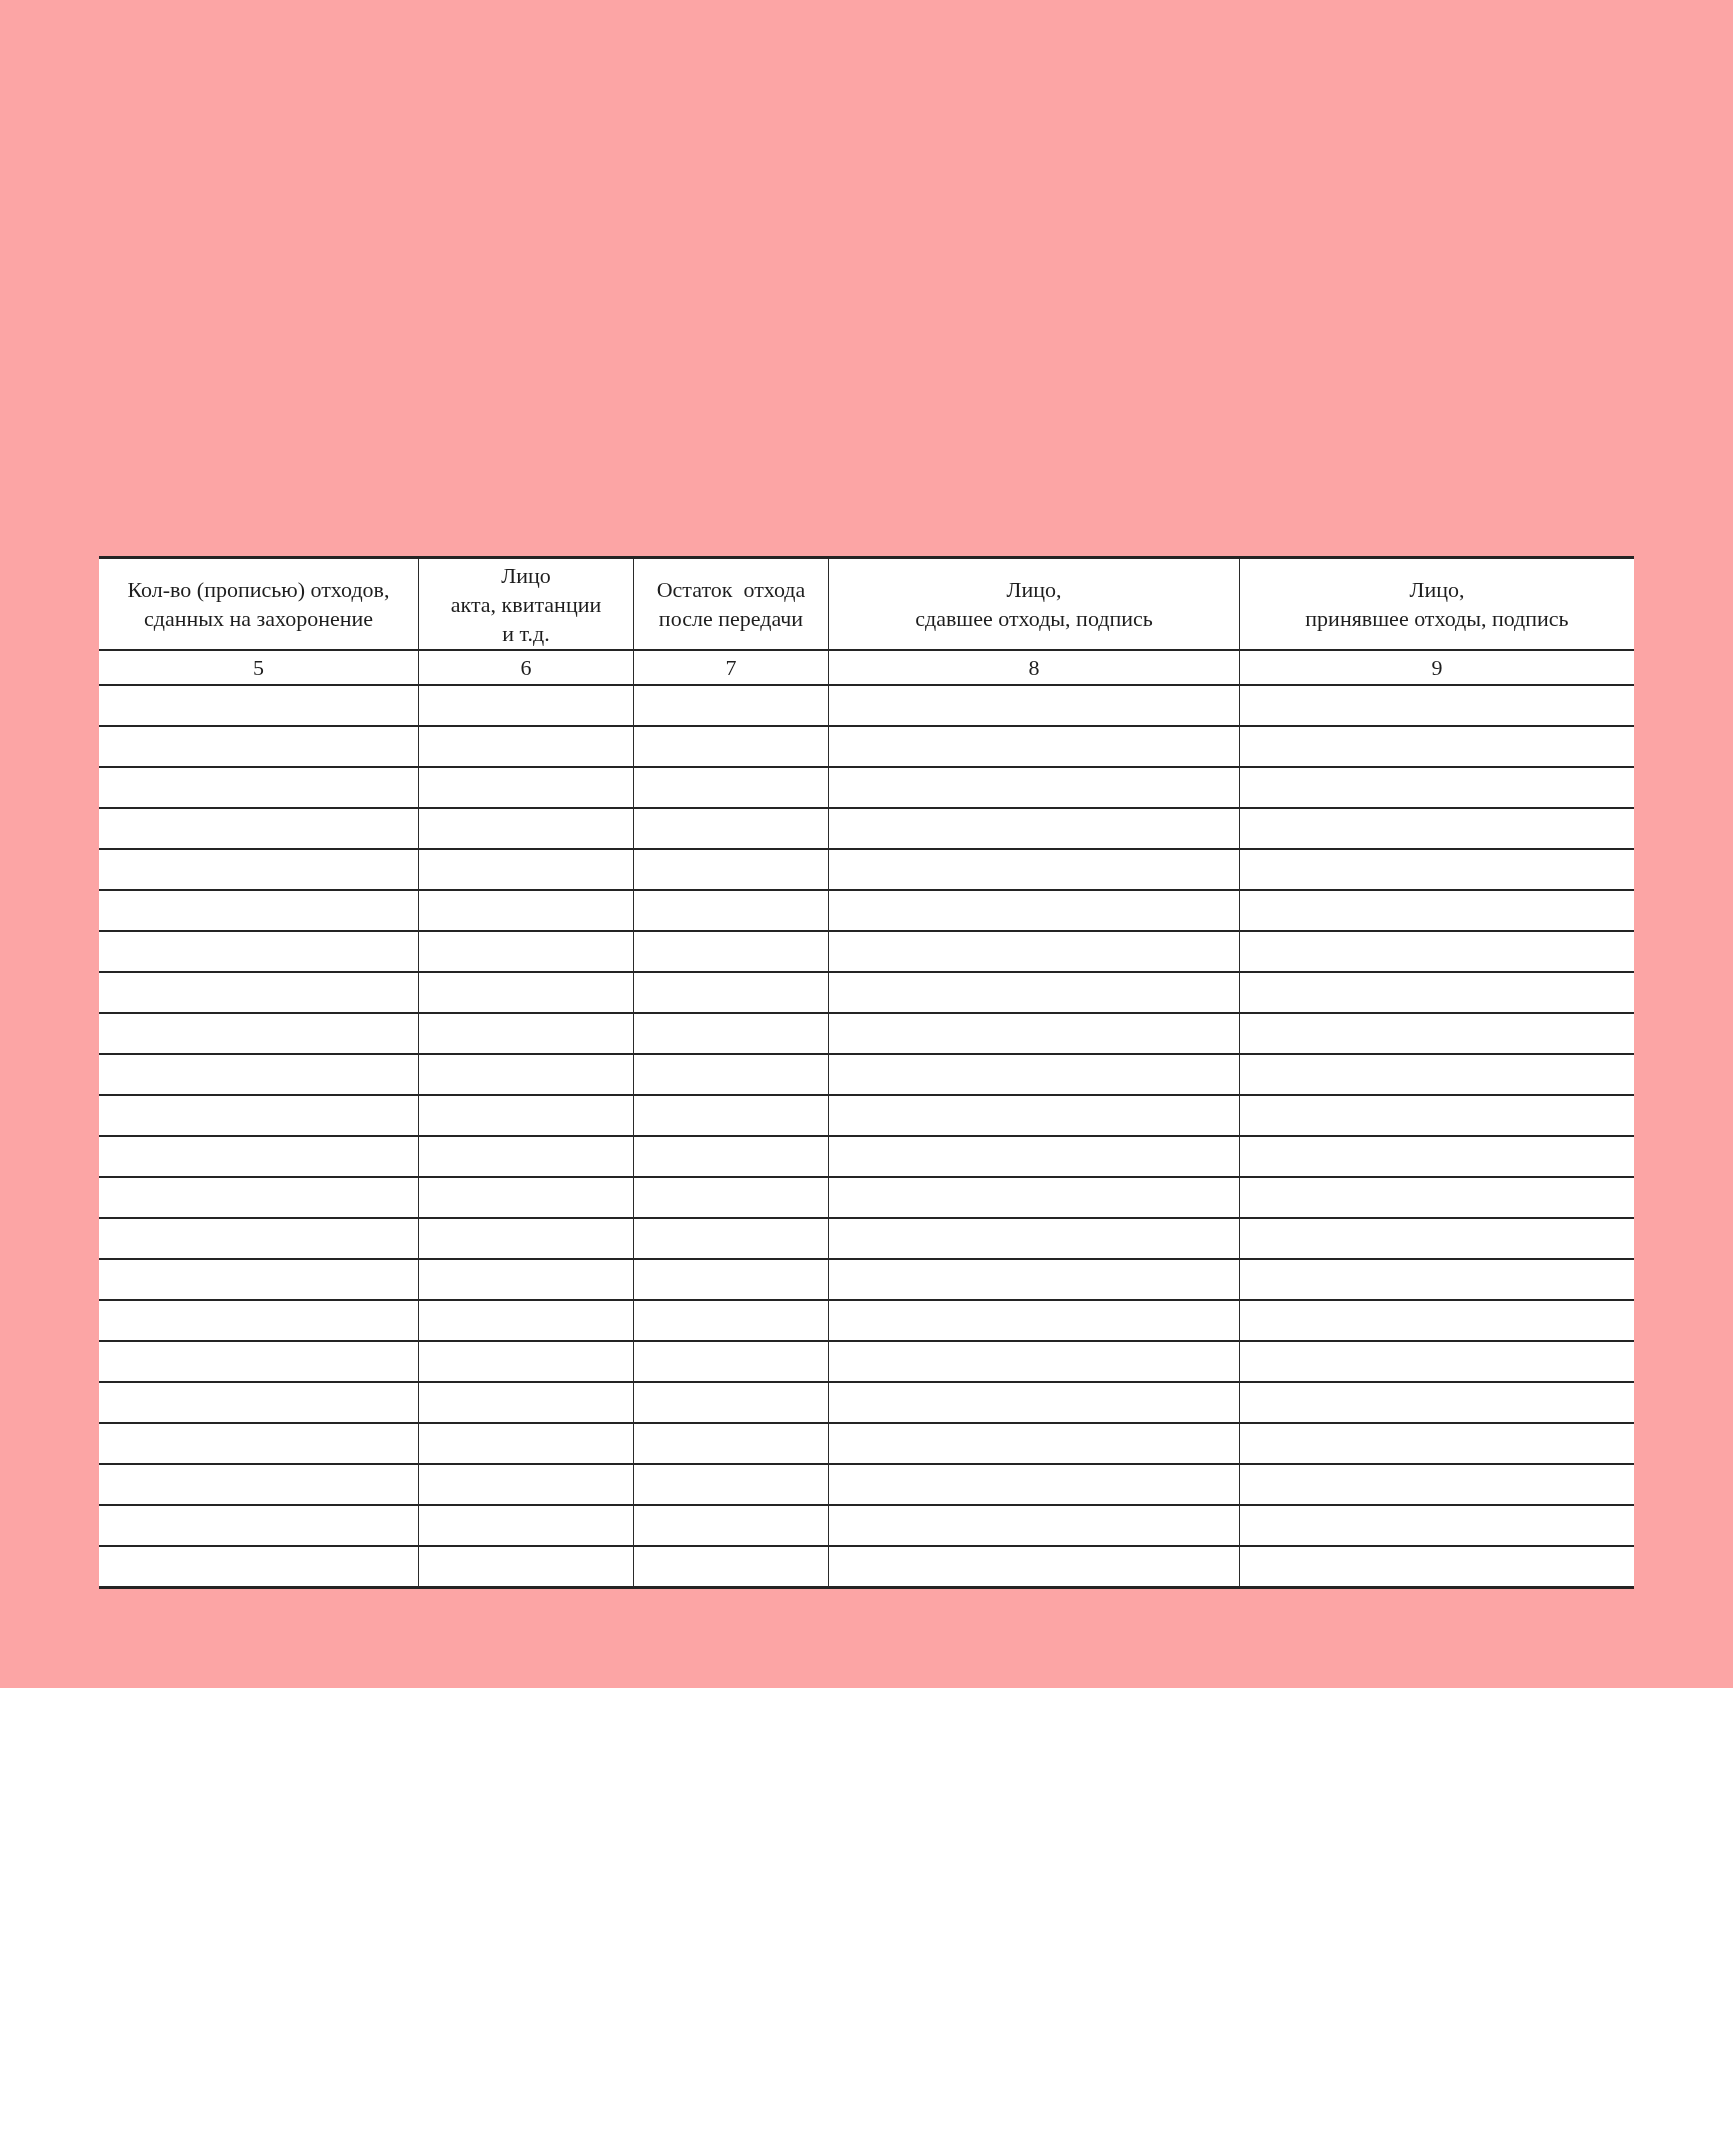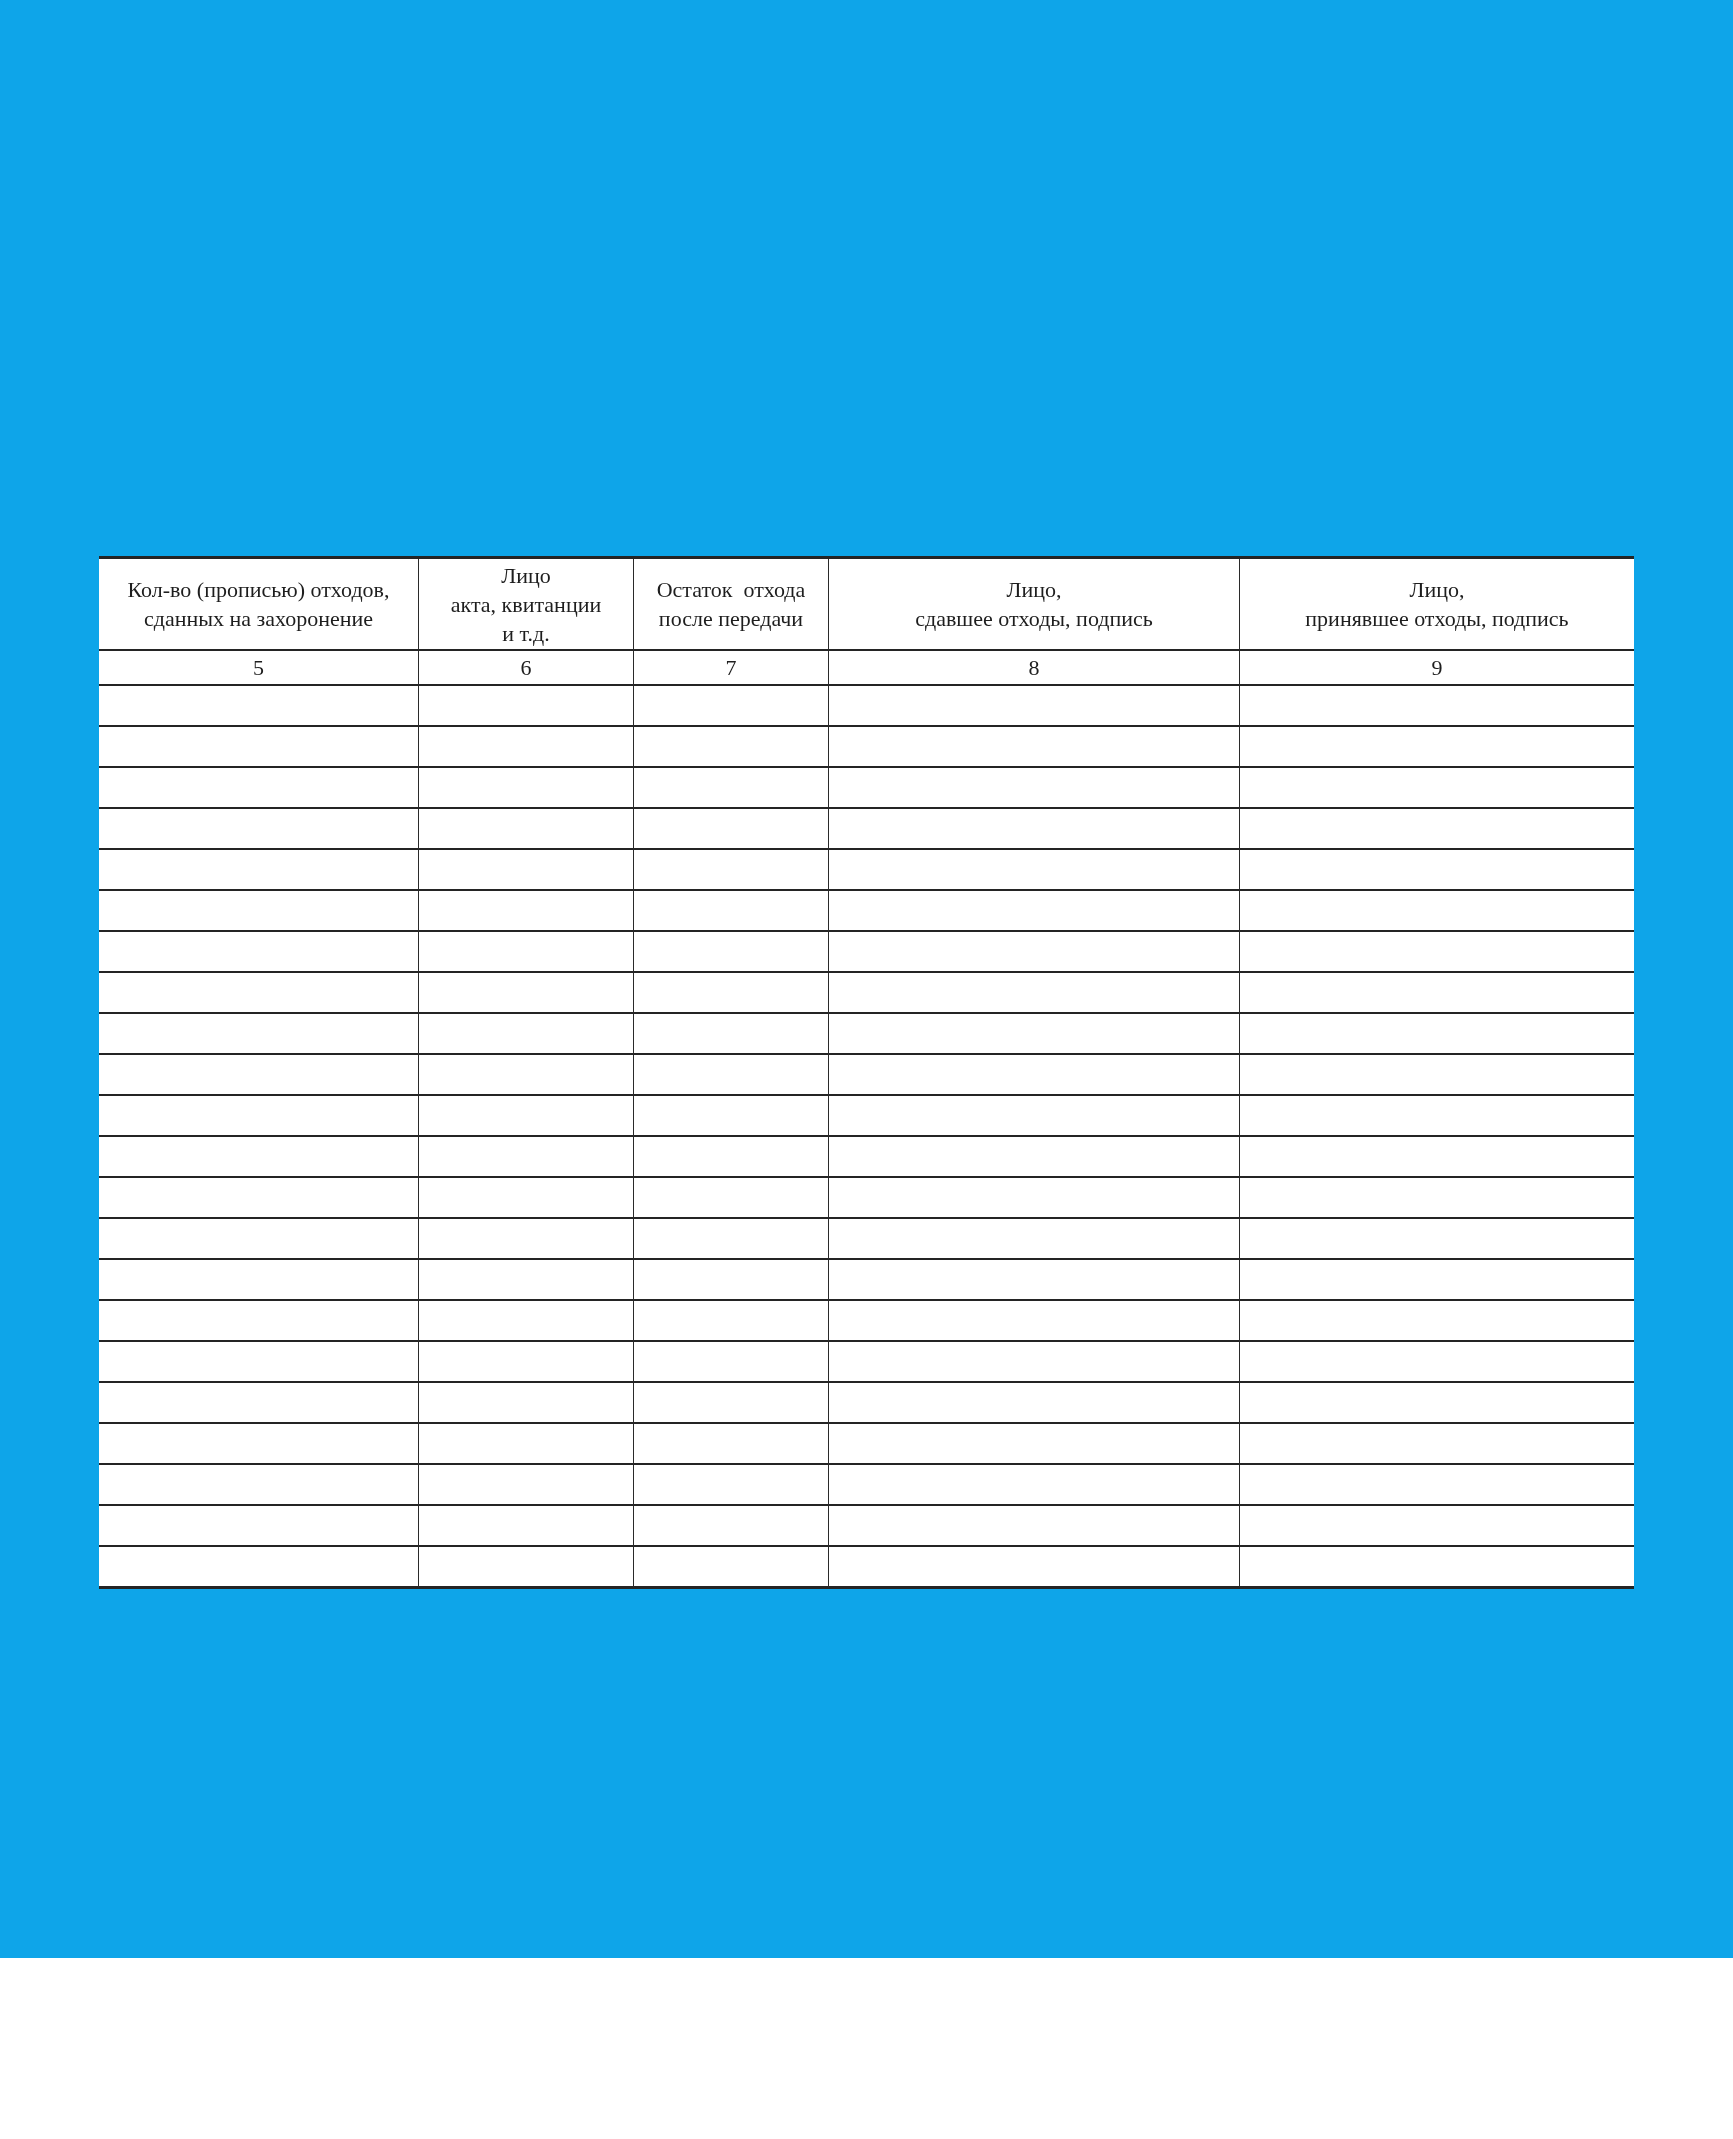--- a/index.html
+++ b/index.html
@@ -4,22 +4,22 @@
 <title>Журнал — страница таблицы</title>
 <style>
   html, body {
     margin: 0;
     padding: 0;
     background: #ffffff;
   }
   .page {
     position: relative;
     width: 1733px;
-    height: 1958px;
-    background: #0ea5e9;
+    height: 1688px;
+    background: #fca5a5;
     font-family: "Liberation Serif", "DejaVu Serif", serif;
     color: #1e1e1e;
     overflow: hidden;
   }
   .table-wrap {
     position: absolute;
     left: 99px;
     top: 556px;
     width: 1535px;
   }

